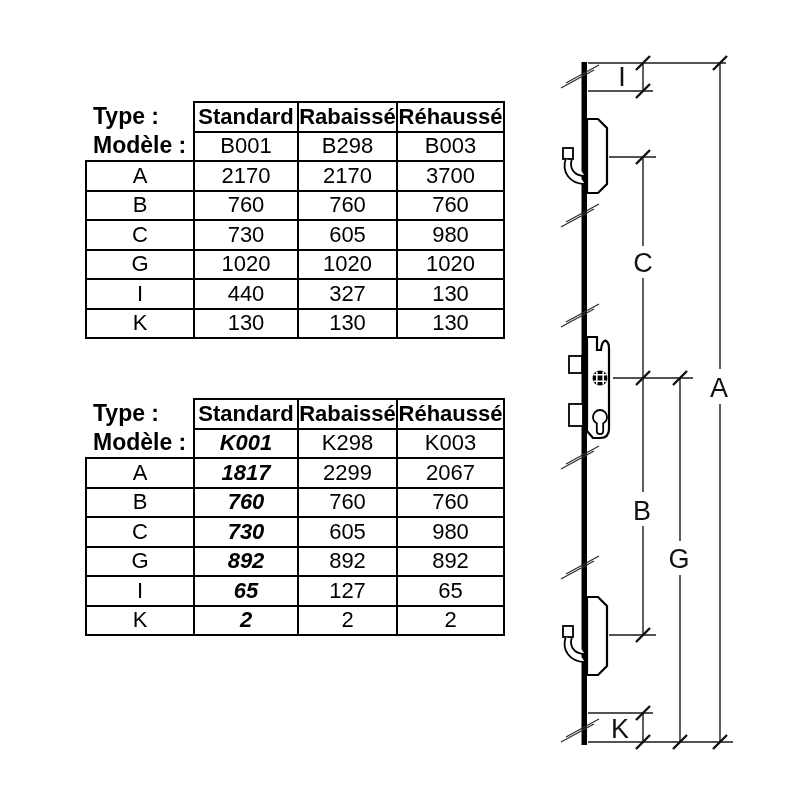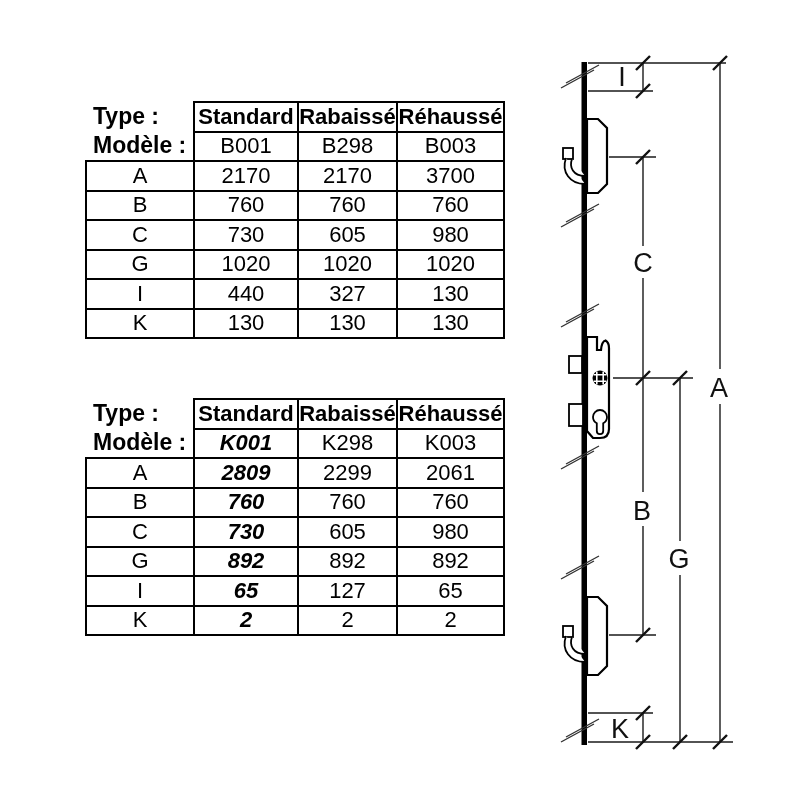--- a/index.html
+++ b/index.html
@@ -104,23 +104,23 @@
       <td class="hdr">Réhaussé</td>
     </tr>
     <tr>
       <td class="lbl">Modèle :</td>
       <td class="std">K001</td>
       <td>K298</td>
       <td>K003</td>
     </tr>
     <tr>
       <td>A</td>
-      <td class="std">2809</td>
+      <td class="std">1817</td>
       <td>2299</td>
-      <td>2061</td>
+      <td>2067</td>
     </tr>
     <tr>
       <td>B</td>
       <td class="std">760</td>
       <td>760</td>
       <td>760</td>
     </tr>
     <tr>
       <td>C</td>
       <td class="std">730</td>

